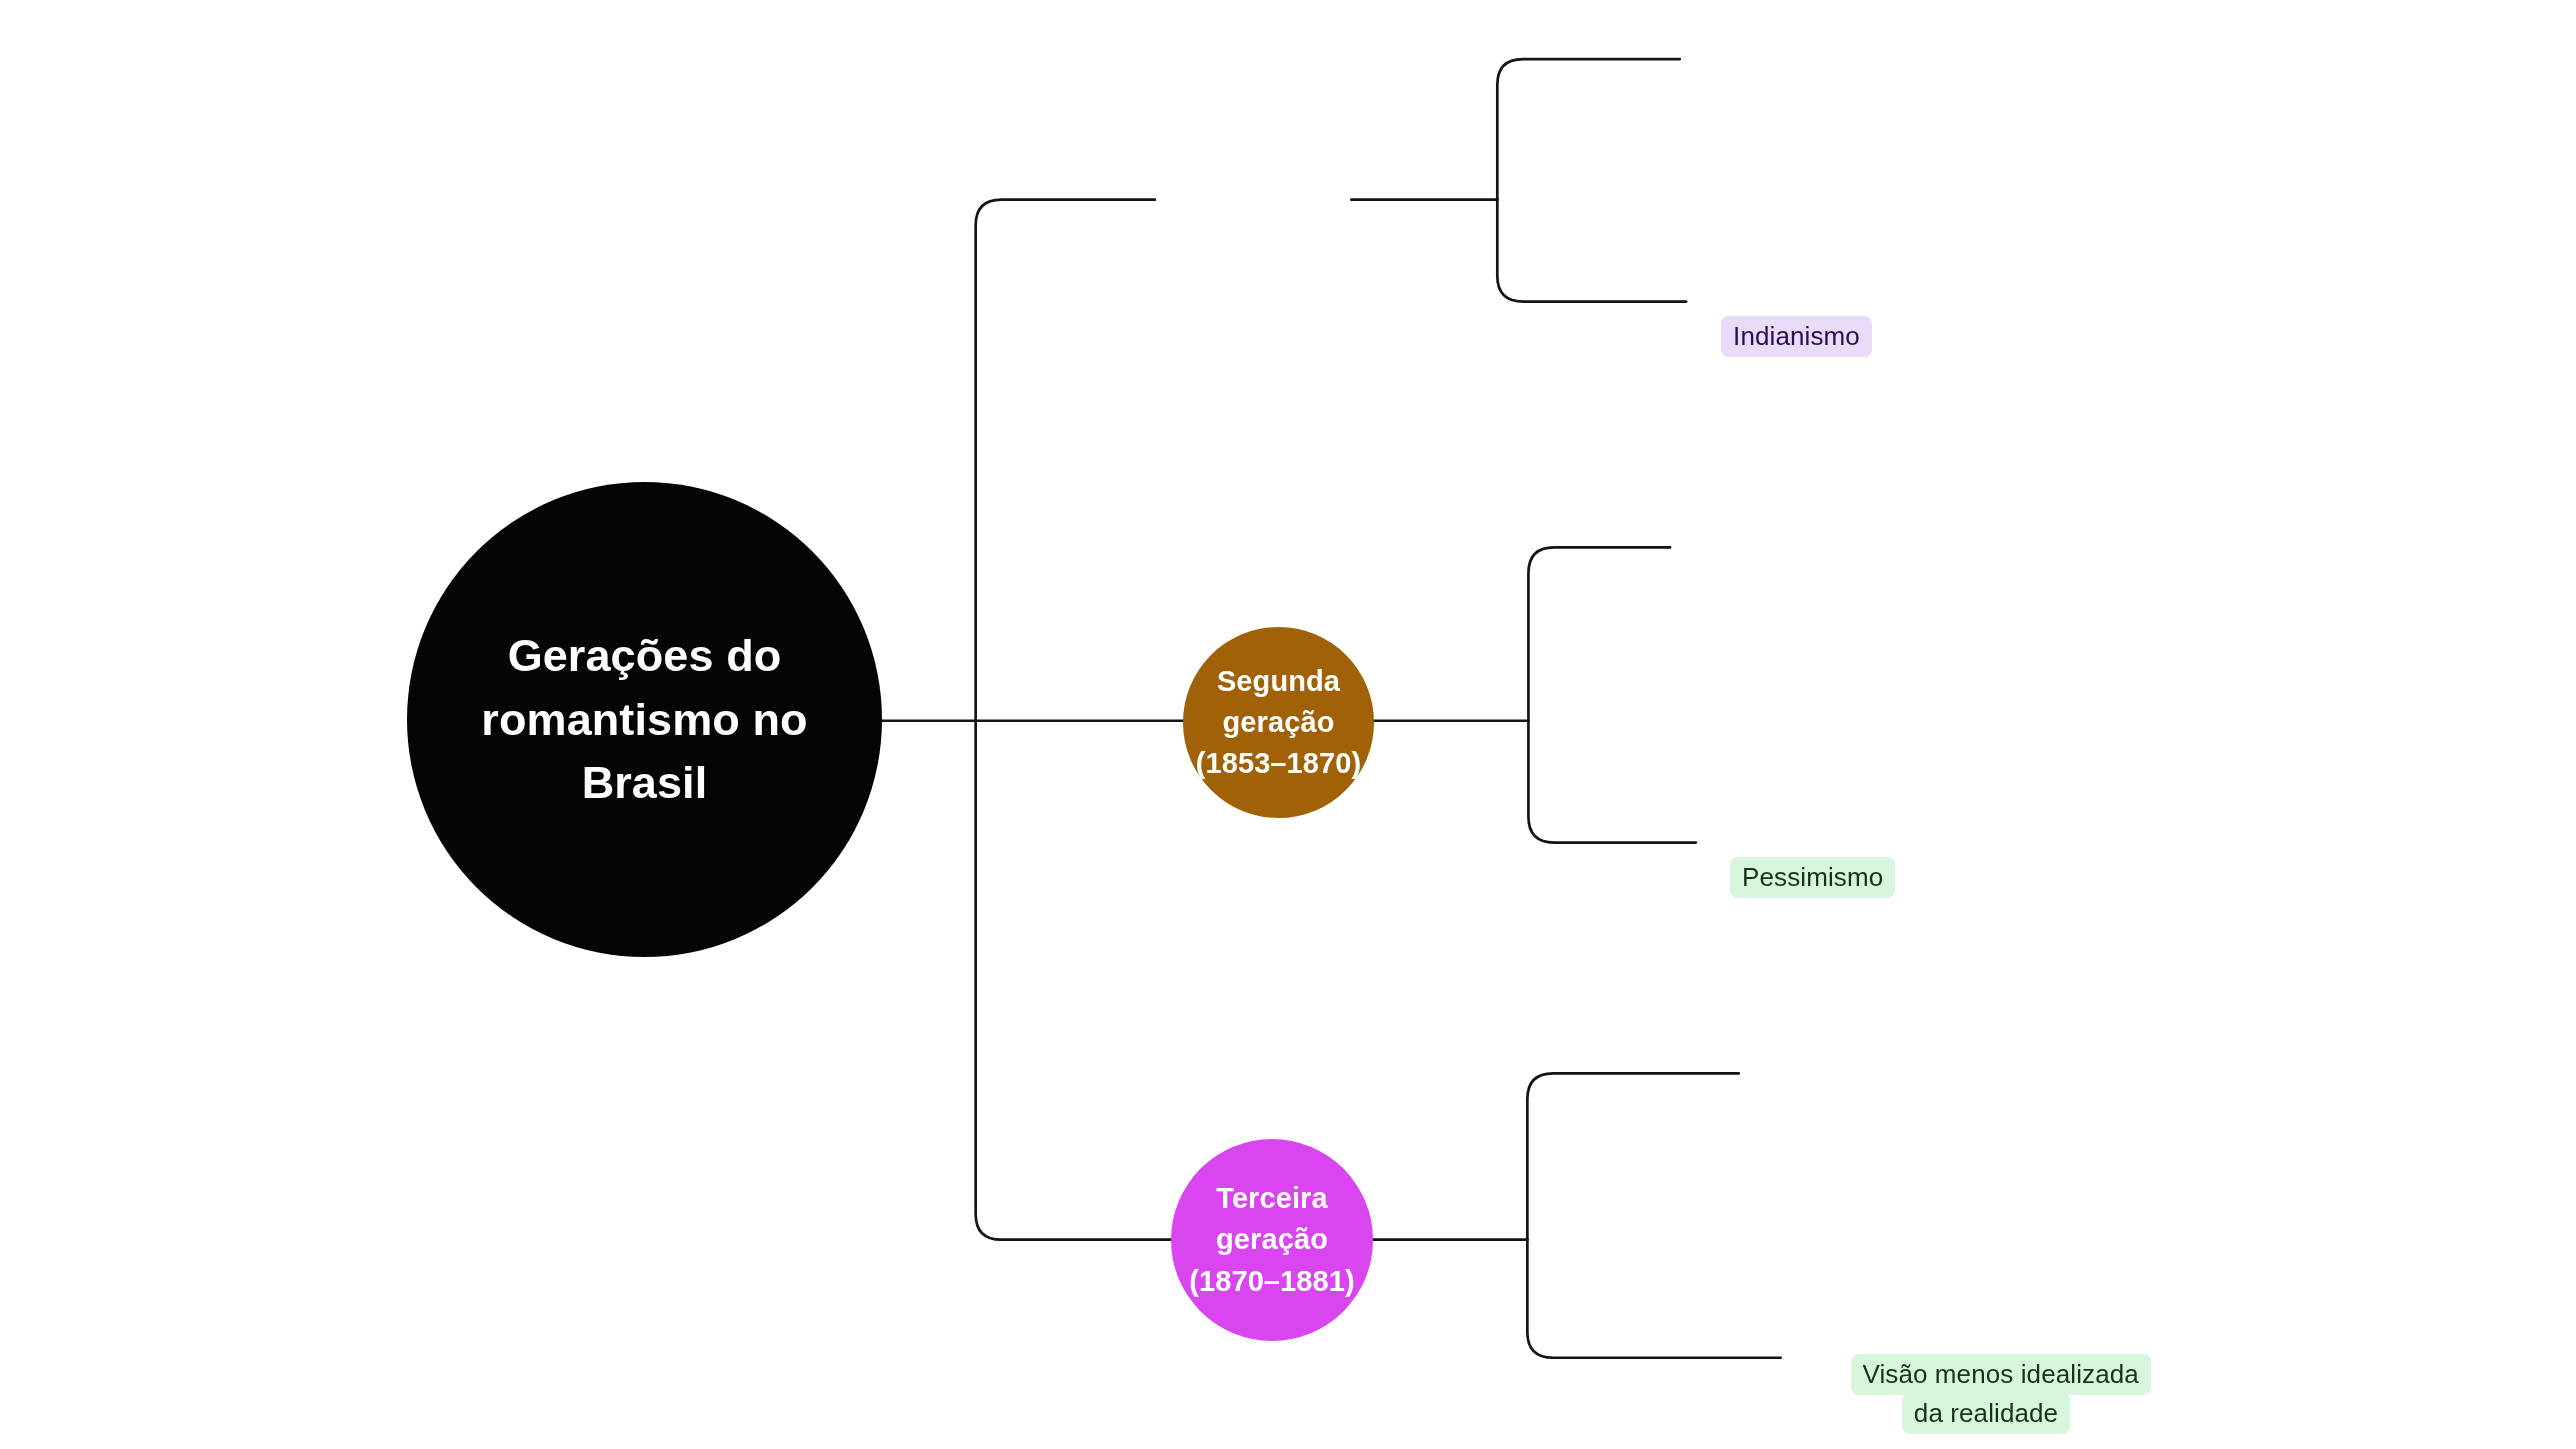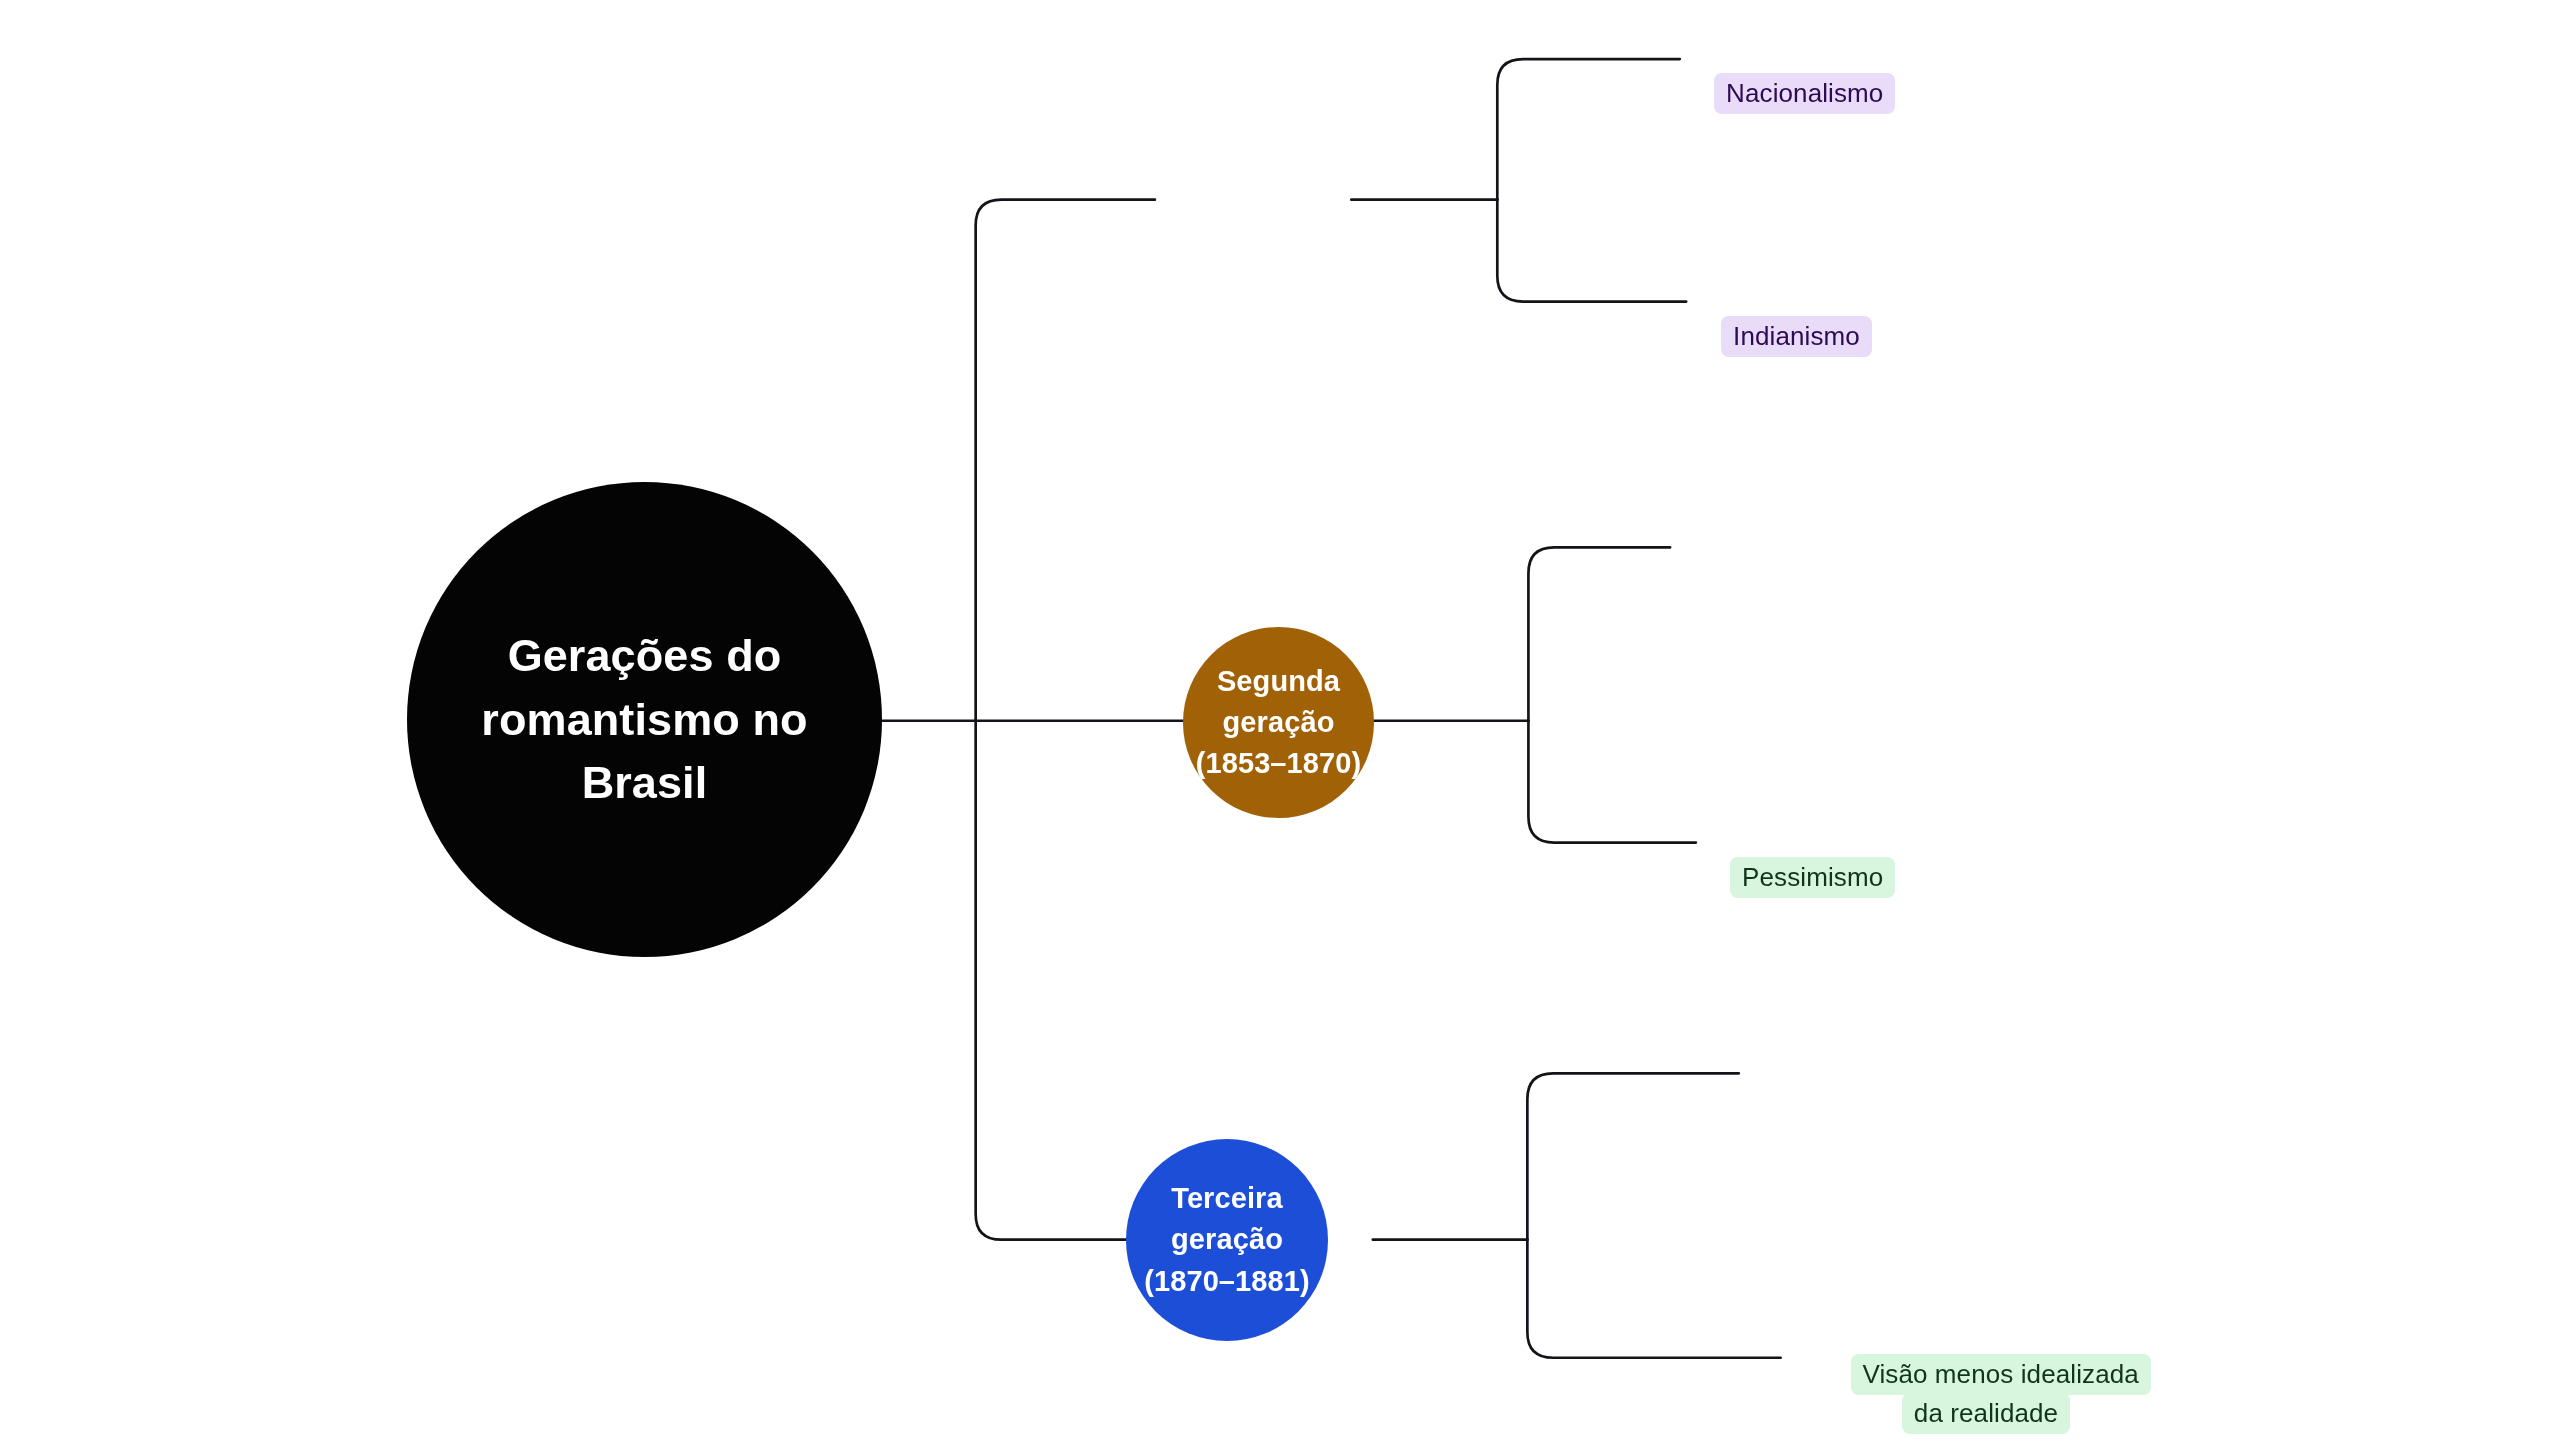--- a/index.html
+++ b/index.html
@@ -67,25 +67,25 @@
     background: #9a5ce0;
   }
   #node-gen2 {
     left: 1183px;
     top: 627px;
     width: 191px;
     height: 191px;
     background: #a16207;
   }
   #node-gen3 {
-    left: 1126px;
+    left: 1171px;
     top: 1139px;
     width: 202px;
     height: 202px;
-    background: #1d4ed8;
+    background: #d946ef;
   }
   #node-gen1 .node-label,
   #node-gen2 .node-label,
   #node-gen3 .node-label { font-size: 29px; }
 
   
   .leaf {
     position: absolute;
     font-size: 26px;
     font-weight: 400;
@@ -142,23 +142,20 @@
     </g>
   </svg>
 
   <div class="node-circle" id="node-root">
     <span class="node-label">Gerações do
 romantismo
 no Brasil</span>
   </div>
 
 
-  <div class="leaf purple" style="left:1685px; top:35px;">
-    <span class="pill">Nacionalismo</span>
-  </div>
 
   <div class="leaf purple" style="left:1692px; top:278px;">
     <span class="pill">Indianismo</span>
   </div>
 
   <div class="node-circle" id="node-gen2">
     <span class="node-label">Segunda
 geração
 (1853–1870)</span>
   </div>

